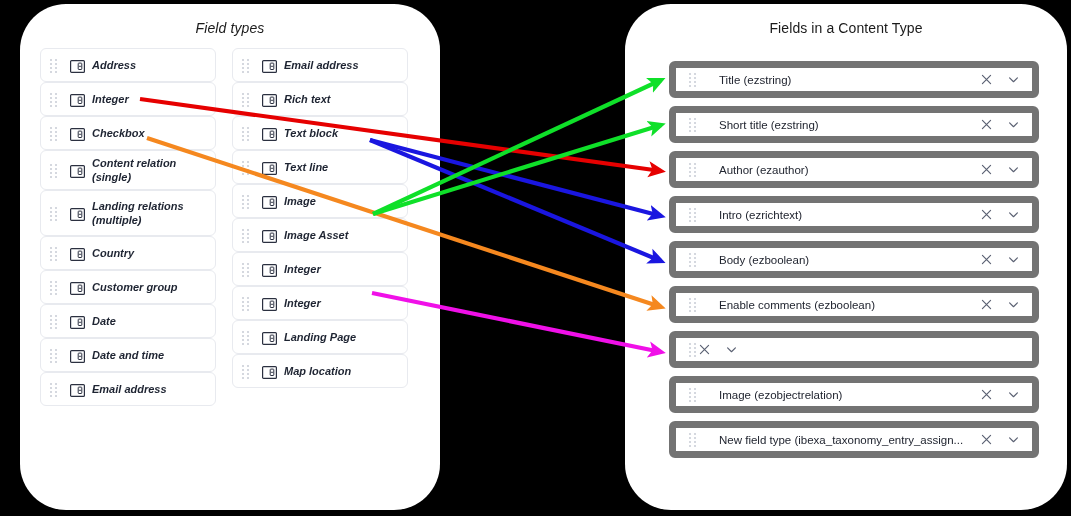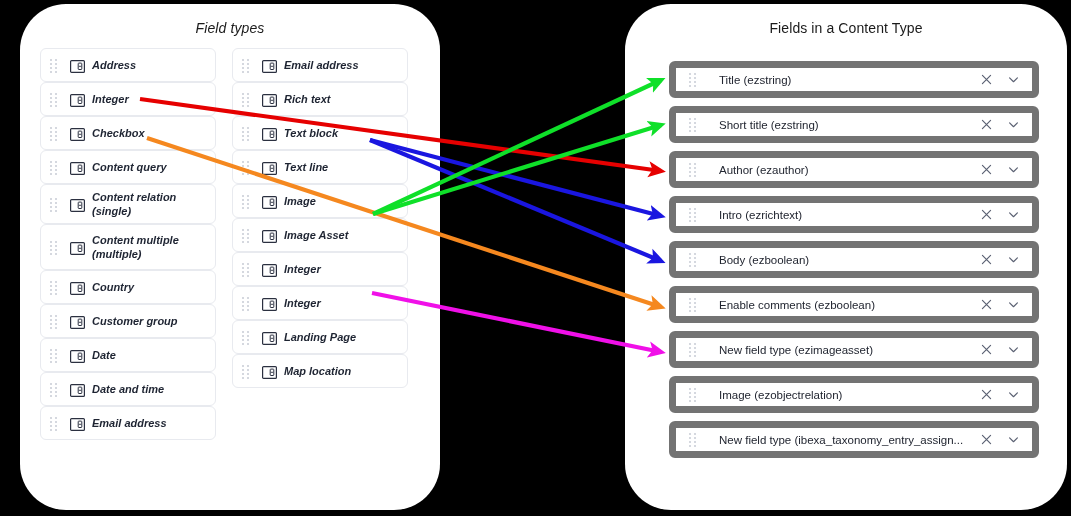--- a/index.html
+++ b/index.html
@@ -200,57 +200,39 @@
             <i></i>
             <i></i>
             <i></i>
             <i></i>
           </span>
           <span class="ft-icon"><svg width="15" height="13" viewBox="0 0 15 13">
               <rect x="0.6" y="0.6" width="13.8" height="11.8" rx="1" fill="none" stroke="#2b3040" stroke-width="1.2"></rect>
               <rect x="8.2" y="3.1" width="3.6" height="6.4" rx="0.6" fill="none" stroke="#2b3040" stroke-width="1"></rect>
               <line x1="8.8" y1="6.3" x2="11.2" y2="6.3" stroke="#2b3040" stroke-width="0.9"></line>
             </svg></span>
-          <span class="label">Content query</span>
-        </div>
-        <div class="ft-card">
-          <span class="handle">
-            <i></i>
-            <i></i>
-            <i></i>
-            <i></i>
-            <i></i>
-            <i></i>
-            <i></i>
-            <i></i>
-          </span>
-          <span class="ft-icon"><svg width="15" height="13" viewBox="0 0 15 13">
-              <rect x="0.6" y="0.6" width="13.8" height="11.8" rx="1" fill="none" stroke="#2b3040" stroke-width="1.2"></rect>
-              <rect x="8.2" y="3.1" width="3.6" height="6.4" rx="0.6" fill="none" stroke="#2b3040" stroke-width="1"></rect>
-              <line x1="8.8" y1="6.3" x2="11.2" y2="6.3" stroke="#2b3040" stroke-width="0.9"></line>
-            </svg></span>
           <span class="label">Content relation (single)</span>
         </div>
         <div class="ft-card tall">
           <span class="handle">
             <i></i>
             <i></i>
             <i></i>
             <i></i>
             <i></i>
             <i></i>
             <i></i>
             <i></i>
           </span>
           <span class="ft-icon"><svg width="15" height="13" viewBox="0 0 15 13">
               <rect x="0.6" y="0.6" width="13.8" height="11.8" rx="1" fill="none" stroke="#2b3040" stroke-width="1.2"></rect>
               <rect x="8.2" y="3.1" width="3.6" height="6.4" rx="0.6" fill="none" stroke="#2b3040" stroke-width="1"></rect>
               <line x1="8.8" y1="6.3" x2="11.2" y2="6.3" stroke="#2b3040" stroke-width="0.9"></line>
             </svg></span>
-          <span class="label">Content multiple (multiple)</span>
+          <span class="label">Landing relations (multiple)</span>
         </div>
         <div class="ft-card">
           <span class="handle">
             <i></i>
             <i></i>
             <i></i>
             <i></i>
             <i></i>
             <i></i>
             <i></i>
@@ -654,21 +636,20 @@
         <span class="handle big">
           <i></i>
           <i></i>
           <i></i>
           <i></i>
           <i></i>
           <i></i>
           <i></i>
           <i></i>
         </span>
-        <span class="label">New field type (ezimageasset)</span>
         <span class="cf-actions">
           <svg class="ic" viewBox="0 0 14 14">
             <path d="M2.6 2.6 L11.4 11.4 M11.4 2.6 L2.6 11.4" stroke="#5a6072" stroke-width="1.25" fill="none" stroke-linecap="round"></path>
           </svg>
           <svg class="ic" viewBox="0 0 14 14">
             <path d="M2.8 5.3 L7 9.4 L11.2 5.3" stroke="#5a6072" stroke-width="1.25" fill="none" stroke-linecap="round" stroke-linejoin="round"></path>
           </svg>
         </span>
       </div>
       <div class="cf-row">

